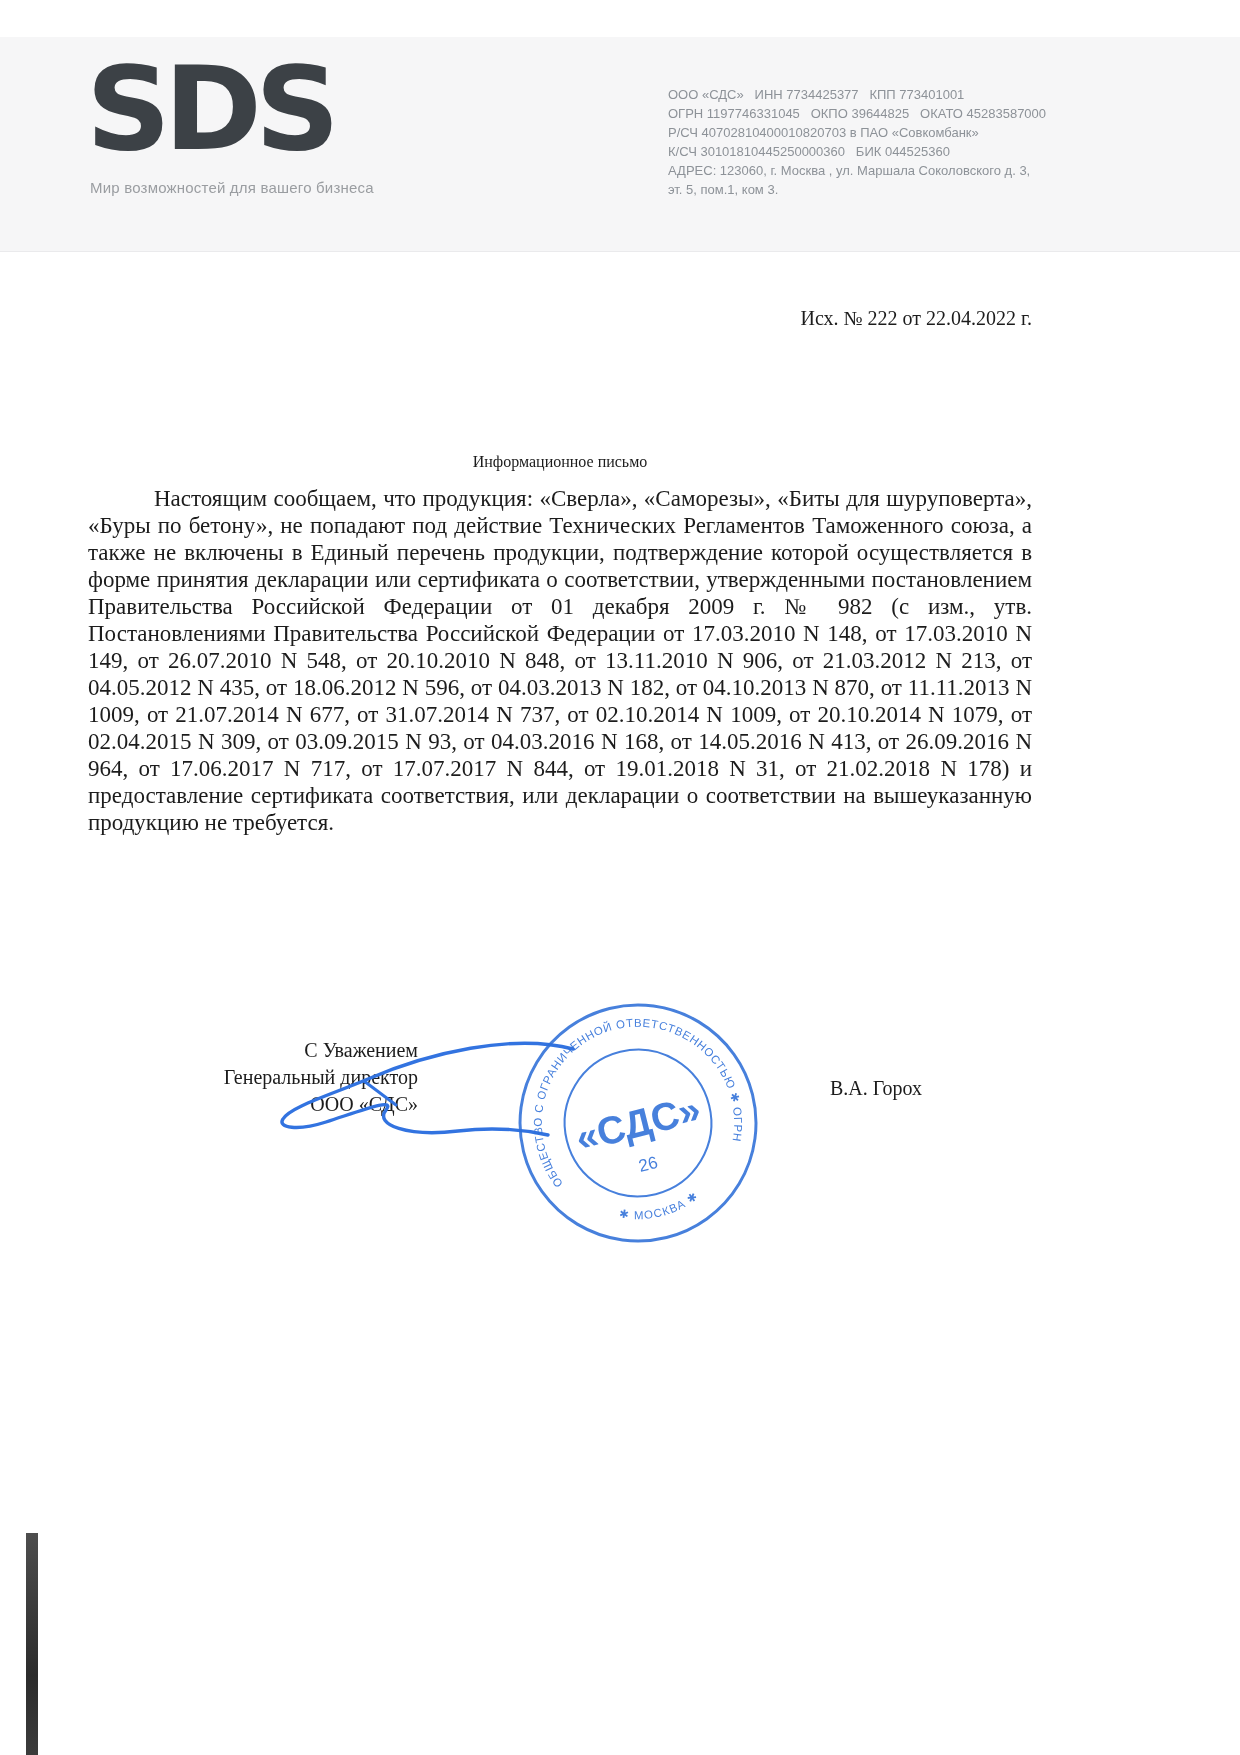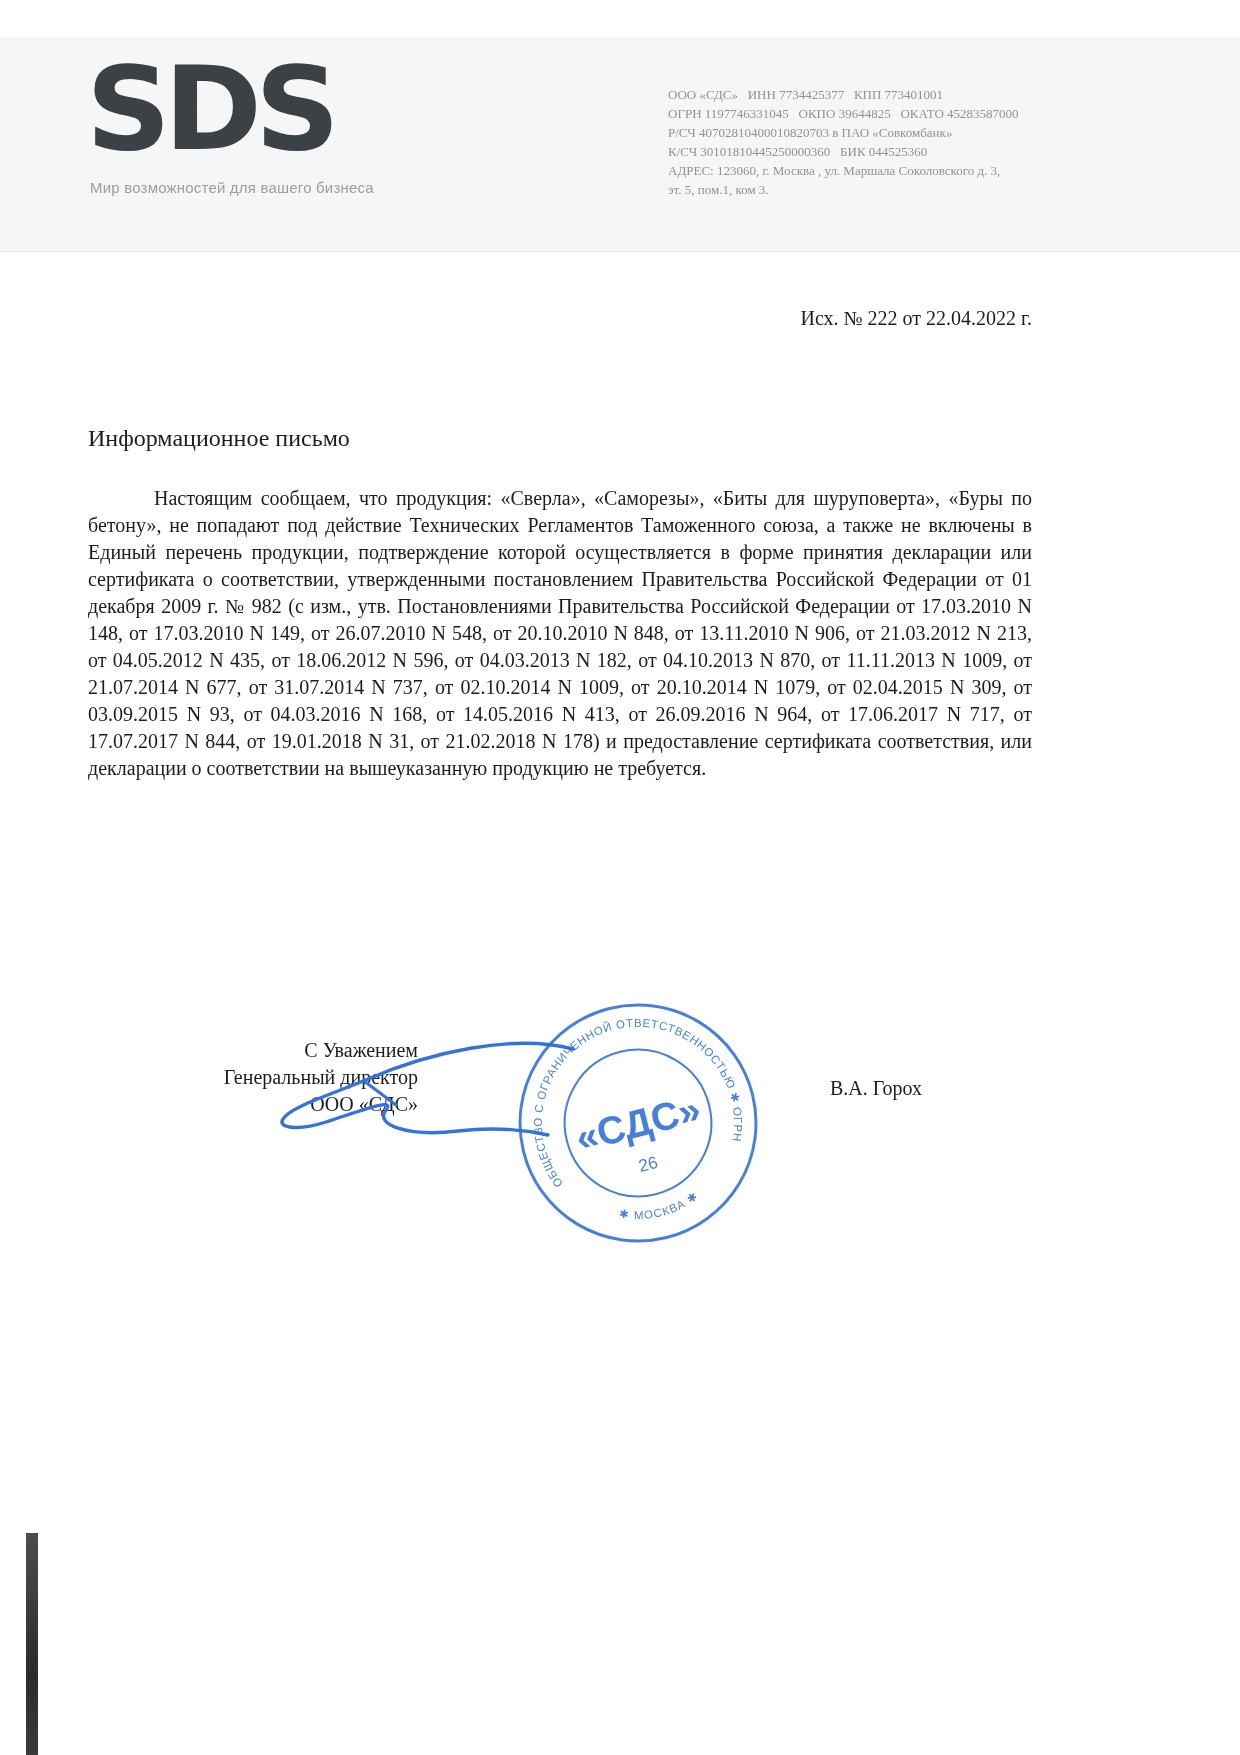--- a/index.html
+++ b/index.html
@@ -28,39 +28,39 @@
     line-height:1.1;
     transform:scaleY(0.98);
   }
   .tagline{
     position:absolute;left:90px;top:142px;
     font-family:"Liberation Sans",sans-serif;
     font-size:15px;color:#9a9da1;letter-spacing:0.2px;
   }
   .lh-details{
     position:absolute;left:668px;top:48px;width:440px;
-    font-family:Liberation Serif, serif;
+    font-family:Liberation Sans, sans-serif;
     font-size:13px;line-height:19px;color:#8d9298;
   }
   .lh-line{white-space:pre-wrap;}
   
   .meta{
     position:absolute;left:88px;top:248px;width:944px;
     text-align:right;
     font-size:20px;
   }
   .meta .ref{margin-top:22px;}
   
   .title{
-    position:absolute;left:88px;top:388px;width:944px;
-    font-size:24px;
+    position:absolute;left:88px;top:416px;width:944px;
+    text-align:center;font-size:16px;
   }
   .body-text{
     position:absolute;left:88px;top:448px;width:944px;
-    font-size:20px;line-height:27px;
+    font-size:23px;line-height:27px;
     text-align:justify;
   }
   .body-text p{margin:0 0 27px 0;}
   .body-text p.indent{text-indent:66px;}
   
   .sign-block{
     position:absolute;left:98px;top:1000px;width:320px;
     font-size:20px;line-height:27px;text-align:right;
   }
   .sign-name{

